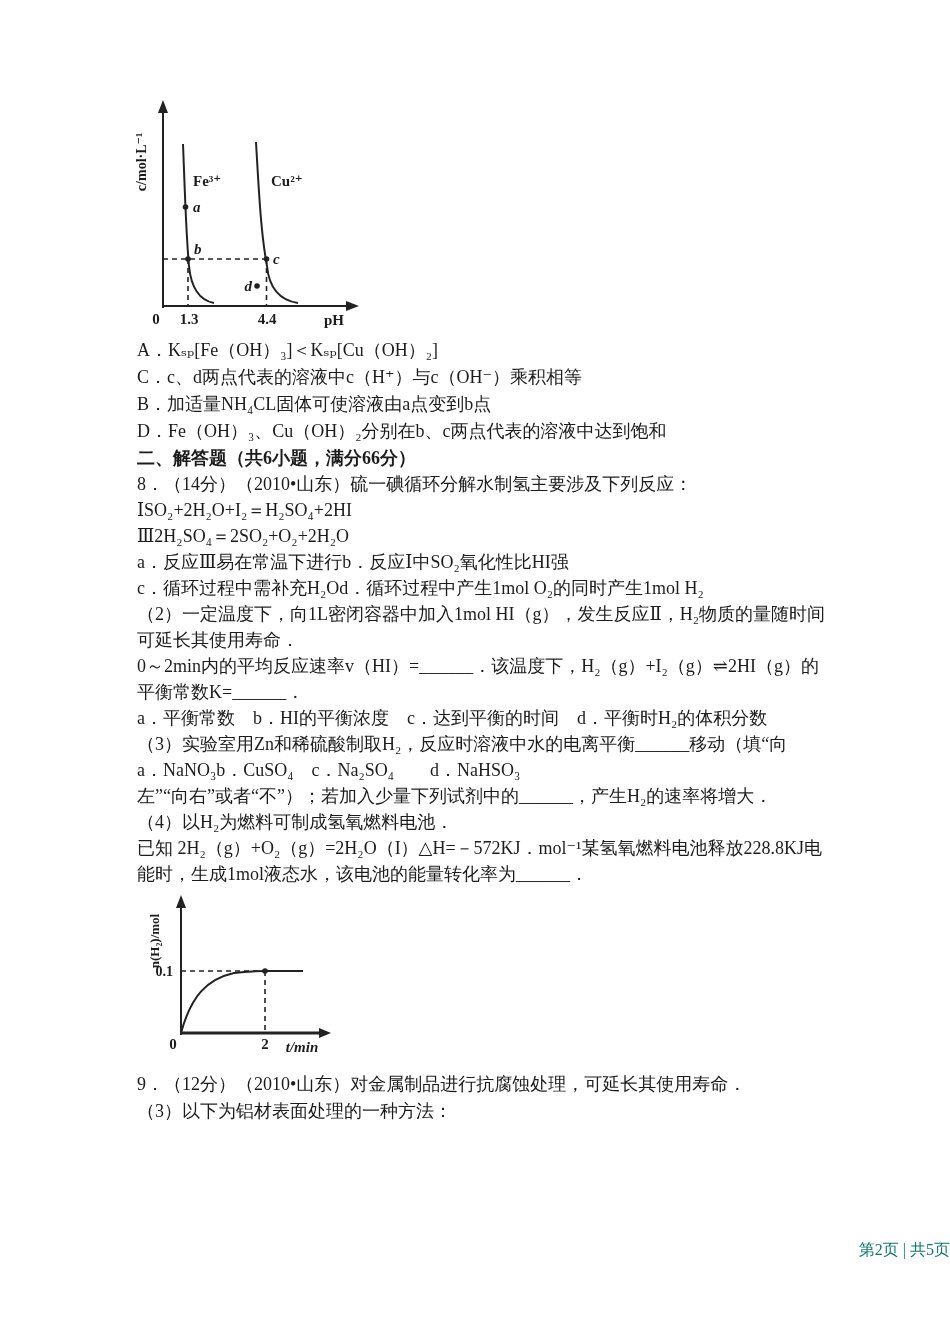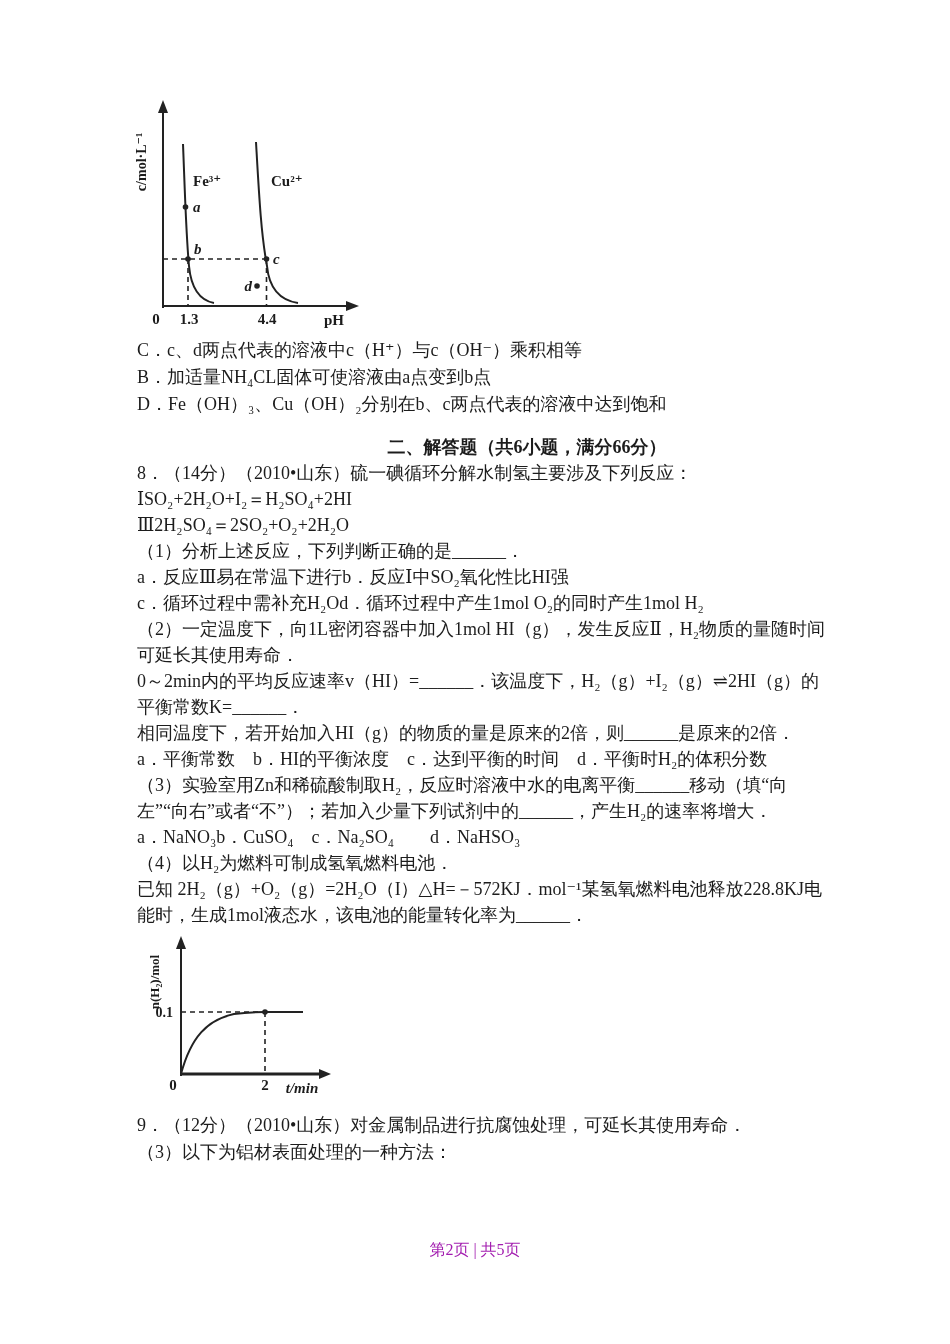--- a/index.html
+++ b/index.html
@@ -11,35 +11,35 @@
     font-family:"Liberation Serif","DejaVu Serif","DejaVu Sans",serif;
     color:#1c1c1c;
     overflow:hidden;
   }
   .column{
     position:absolute;left:137px;top:337px;width:780px;
     font-size:18px;line-height:26px;
   }
   .line{white-space:nowrap;}
   .opt-line{line-height:27px;}
-  .section-heading{margin-top:16px;font-weight:600;text-align:center;}
+  .section-heading{font-weight:600;}
   .q9-block{margin-top:8px;}
   .q9-block .line{line-height:27px;}
   .chart1{position:absolute;left:126px;top:94px;}
   .chart2{display:block;margin:6px 0 0 2px;}
   svg text{fill:#1c1c1c;font-family:"Liberation Serif","DejaVu Serif","DejaVu Sans",serif;}
   .axis{stroke:#222;stroke-width:2;fill:none;}
   .axis-thick{stroke:#222;stroke-width:3;fill:none;}
   .curve{stroke:#222;stroke-width:2;fill:none;}
   .dash{stroke:#222;stroke-width:1.6;fill:none;stroke-dasharray:5 4;}
   .arrow{fill:#222;}
   .dot{fill:#222;}
   .footer{
     position:absolute;left:0;top:1240px;width:100%;
-    text-align:center;font-size:16px;color:#a21caf;
+    text-align:right;font-size:16px;color:#0f766e;
     font-family:"Liberation Serif","DejaVu Serif",serif;
   }
 </style>
 </head>
 <body>
 
 <div class="page">
 
   <svg class="chart1" width="250" height="242" viewBox="0 0 250 242">
 
@@ -70,41 +70,40 @@
     <text x="126" y="197" font-size="15" font-style="italic" font-weight="bold" text-anchor="end">d</text>
 
     <text x="30" y="230" font-size="15" font-weight="600" text-anchor="middle">0</text>
     <text x="63" y="230" font-size="15" font-weight="600" text-anchor="middle">1.3</text>
     <text x="141" y="230" font-size="15" font-weight="600" text-anchor="middle">4.4</text>
     <text x="208" y="231" font-size="15" font-weight="600" text-anchor="middle">pH</text>
   </svg>
 
   <div class="column">
 
+    <div class="line opt-line">A．Kₛₚ[Fe（OH）₃]＜Kₛₚ[Cu（OH）₂]</div>
     <div class="line opt-line">C．c、d两点代表的溶液中c（H⁺）与c（OH⁻）乘积相等</div>
     <div class="line opt-line">B．加适量NH₄CL固体可使溶液由a点变到b点</div>
     <div class="line opt-line">D．Fe（OH）₃、Cu（OH）₂分别在b、c两点代表的溶液中达到饱和</div>
 
     <div class="line section-heading">二、解答题（共6小题，满分66分）</div>
 
     <div class="line">8．（14分）（2010•山东）硫一碘循环分解水制氢主要涉及下列反应：</div>
     <div class="line">ⅠSO₂+2H₂O+I₂＝H₂SO₄+2HI</div>
     <div class="line">Ⅲ2H₂SO₄＝2SO₂+O₂+2H₂O</div>
-    <div class="line">（1）分析上述反应，下列判断正确的是______．</div>
     <div class="line">a．反应Ⅲ易在常温下进行b．反应Ⅰ中SO₂氧化性比HI强</div>
     <div class="line">c．循环过程中需补充H₂Od．循环过程中产生1mol O₂的同时产生1mol H₂</div>
     <div class="line">（2）一定温度下，向1L密闭容器中加入1mol HI（g），发生反应Ⅱ，H₂物质的量随时间</div>
     <div class="line">可延长其使用寿命．</div>
     <div class="line">0～2min内的平均反应速率v（HI）=______．该温度下，H₂（g）+I₂（g）⇌2HI（g）的</div>
     <div class="line">平衡常数K=______．</div>
-    <div class="line">相同温度下，若开始加入HI（g）的物质的量是原来的2倍，则______是原来的2倍．</div>
     <div class="line">a．平衡常数　b．HI的平衡浓度　c．达到平衡的时间　d．平衡时H₂的体积分数</div>
     <div class="line">（3）实验室用Zn和稀硫酸制取H₂，反应时溶液中水的电离平衡______移动（填“向</div>
+    <div class="line">a．NaNO₃b．CuSO₄　c．Na₂SO₄　　d．NaHSO₃</div>
     <div class="line">左”“向右”或者“不”）；若加入少量下列试剂中的______，产生H₂的速率将增大．</div>
-    <div class="line">a．NaNO₃b．CuSO₄　c．Na₂SO₄　　d．NaHSO₃</div>
     <div class="line">（4）以H₂为燃料可制成氢氧燃料电池．</div>
     <div class="line">已知 2H₂（g）+O₂（g）=2H₂O（I）△H=－572KJ．mol⁻¹某氢氧燃料电池释放228.8KJ电</div>
     <div class="line">能时，生成1mol液态水，该电池的能量转化率为______．</div>
 
     <svg class="chart2" width="220" height="170" viewBox="0 0 220 170">
 
       <line class="axis" x1="42" y1="12" x2="42" y2="142"></line>
       <polygon class="arrow" points="42,2 37,15 47,15"></polygon>
       <line class="axis-thick" x1="41" y1="140" x2="184" y2="140"></line>
       <polygon class="arrow" points="192,140 180,135 180,145"></polygon>

